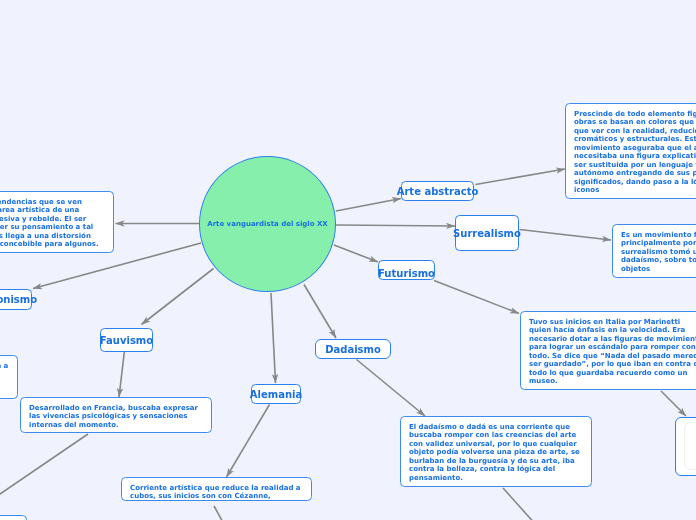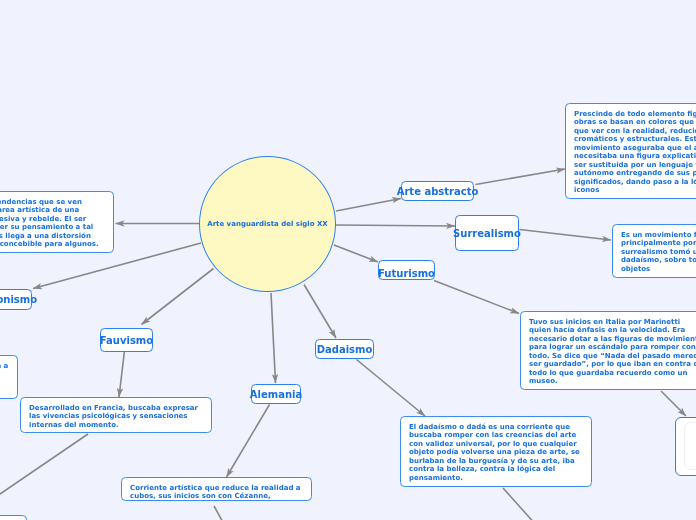--- a/index.html
+++ b/index.html
@@ -7,21 +7,21 @@
   body{
     width:696px;height:520px;overflow:hidden;
     background:#f0f3fd;
     font-family:"DejaVu Sans", sans-serif;
   }
   #canvas{position:relative;width:696px;height:520px;overflow:hidden;background:#f0f3fd;}
   svg.links{position:absolute;left:0;top:0;width:696px;height:520px;pointer-events:none;}
 
   .root-node{
     position:absolute;box-sizing:border-box;
-    background:#fef9c3;border:1.6px solid #2b80ef;border-radius:50%;
+    background:#86efac;border:1.6px solid #2b80ef;border-radius:50%;
     color:#1870e0;font-weight:bold;font-size:7px;
     display:flex;align-items:center;justify-content:center;
     text-align:center;white-space:nowrap;
   }
   .topic{
     position:absolute;box-sizing:border-box;
     background:#ffffff;border:1.6px solid #2b80ef;border-radius:4.5px;
     color:#1870e0;font-weight:bold;font-size:10px;
     display:flex;align-items:center;justify-content:center;
     white-space:nowrap;
@@ -85,21 +85,21 @@
   </div>
 
   <div class="topic" style="left:455px;top:215px;width:64px;height:36px;">
     <span>Surrealismo</span>
   </div>
 
   <div class="topic" style="left:378px;top:260px;width:57px;height:20px;align-items:flex-end;">
     <span>Futurismo</span>
   </div>
 
-  <div class="topic" style="left:315px;top:339px;width:59px;height:20px;">
+  <div class="topic" style="left:315px;top:339px;width:76px;height:20px;border-radius:6px;">
     <span>Dadaismo</span>
   </div>
 
   <div class="topic" style="left:251px;top:384px;width:50px;height:20px;">
     <span>Alemania</span>
   </div>
 
   <div class="topic" style="left:100px;top:328px;width:53px;height:24px;">
     <span>Fauvismo</span>
   </div>

